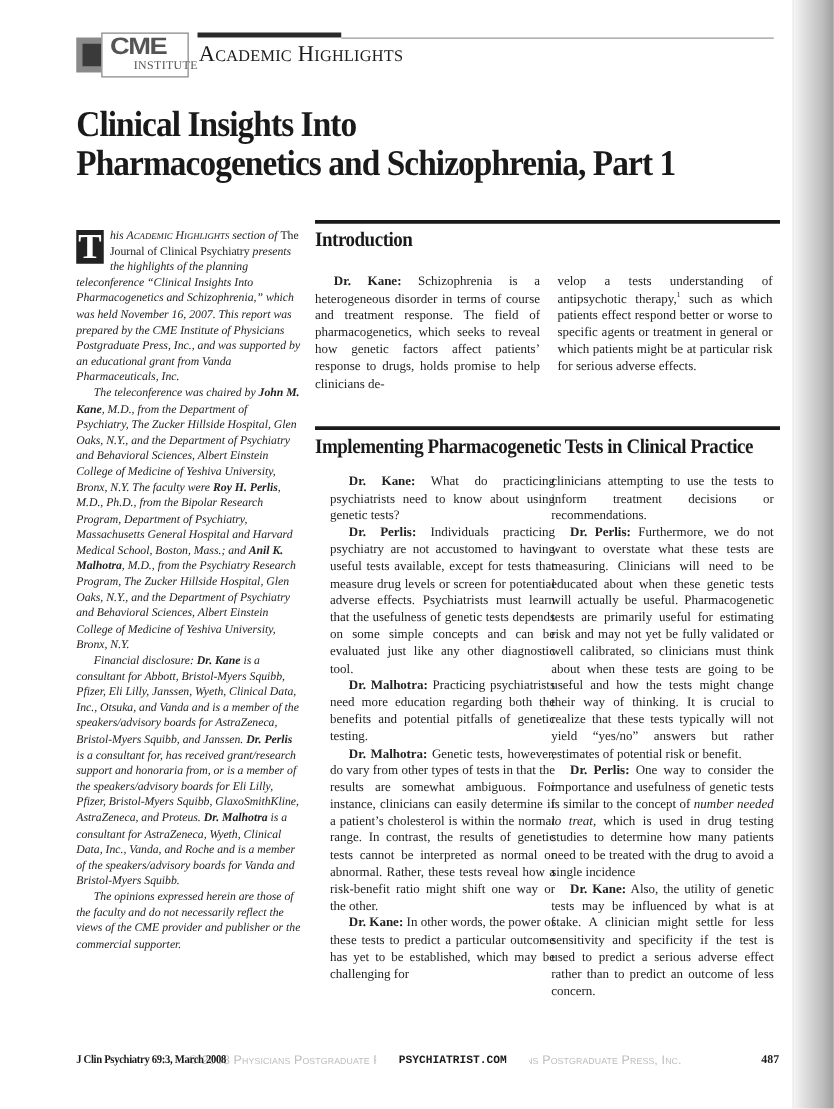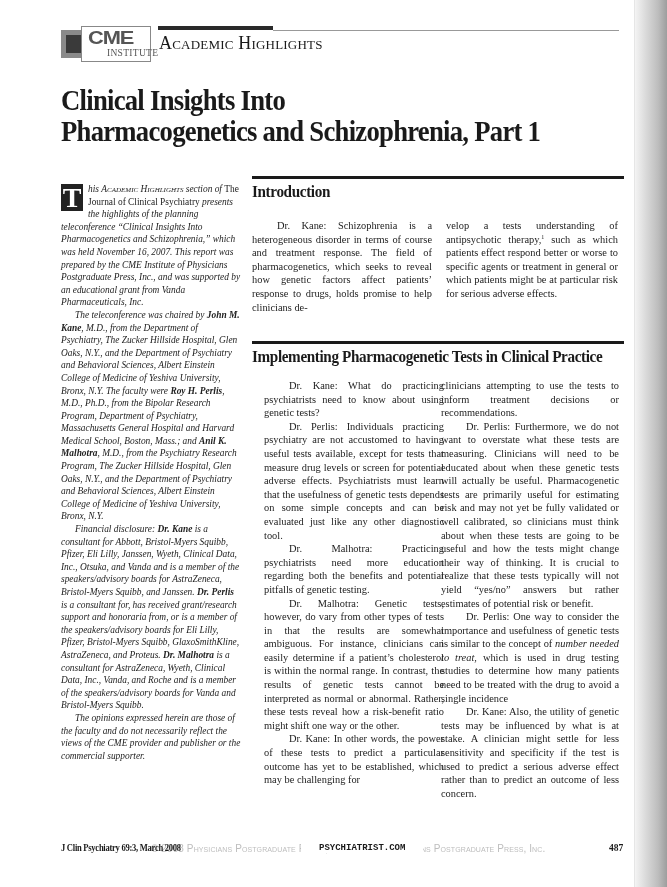--- a/index.html
+++ b/index.html
@@ -65,21 +65,21 @@
       position: absolute; left: 252px; font-weight: bold; font-size: 16.5px;
       letter-spacing: -0.4px; color: #1a1a1a; transform: scaleX(0.92); transform-origin: left;
       white-space: nowrap;
     }
     .col {
       position: absolute; font-size: 10.4px; line-height: 13.6px; text-align: justify;
       color: #222;
     }
     .col p { margin: 0; text-indent: 15px; }
     .col p.cont { text-indent: 0; }
-    .col b { font-weight: normal; margin-left: 10px; }
+    .col b { font-weight: bold; }
     sup { font-size: 6px; vertical-align: super; line-height: 0; }
     
     .footer {
       position: absolute; left: 61px; top: 843px; width: 560px; height: 14px;
       font-size: 9.5px; white-space: nowrap;
     }
     .footer .journal { position: absolute; left: 0; top: 0; font-weight: bold; letter-spacing: -0.3px; transform: scaleX(0.9); transform-origin: left; }
     .footer .watermark {
       position: absolute; left: 90px; top: 0; color: #bdbdbd; font-family: "Liberation Sans", sans-serif;
       font-size: 10px; font-variant: small-caps; letter-spacing: 0.1px;

